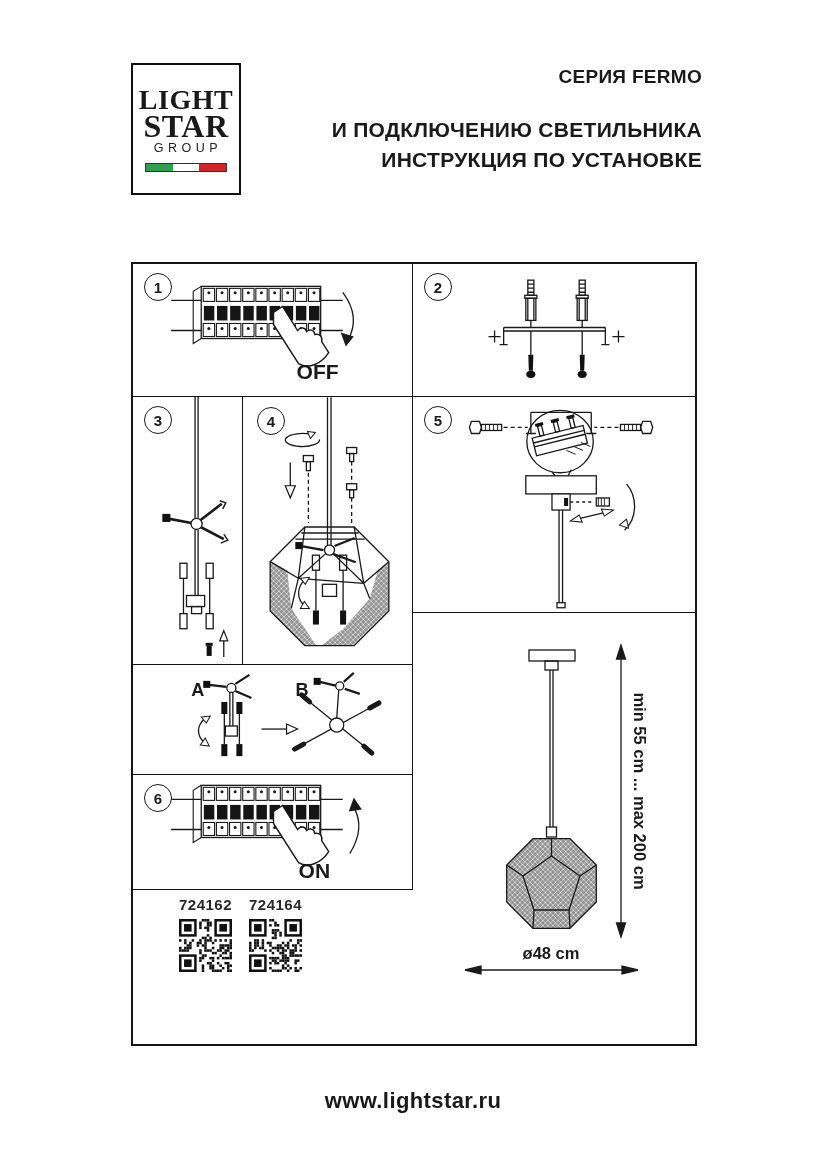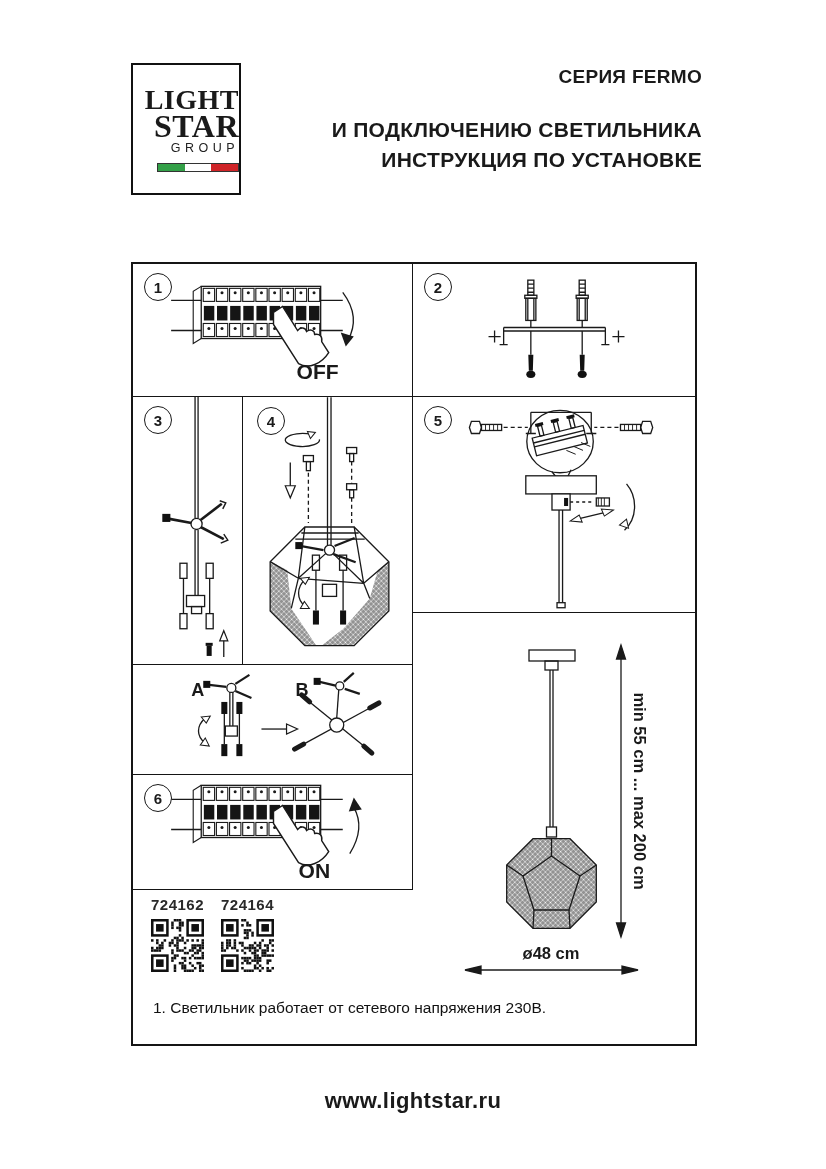--- a/index.html
+++ b/index.html
@@ -6,21 +6,21 @@
   body{
     width:826px;height:1169px;position:relative;background:#ffffff;
     font-family:"Liberation Sans", sans-serif;color:#1a1a1a;overflow:hidden;
   }
   svg{display:block;}
   .stroke{stroke:#1a1a1a;fill:none;stroke-width:1.3;}
   
   .logo-box{
     position:absolute;left:131px;top:63px;width:110px;height:132px;
     border:2px solid #111;box-sizing:border-box;display:flex;flex-direction:column;
-    align-items:flex-end;justify-content:center;padding-top:2px;
+    align-items:center;justify-content:center;padding-top:2px;
   }
   .logo-word1{font-family:"Liberation Serif",serif;font-weight:700;font-size:28px;line-height:.84;letter-spacing:.5px;}
   .logo-word2{font-family:"Liberation Serif",serif;font-weight:700;font-size:32px;line-height:.9;letter-spacing:.5px;}
   .logo-word3{font-size:12.5px;letter-spacing:4.5px;color:#222;padding-left:4px;}
   .logo-flag{width:82px;height:9px;margin-top:8px;display:flex;border:1px solid #333;box-sizing:border-box;}
   .logo-flag .seg{flex:1;}
   .title-block{position:absolute;right:124px;top:62px;text-align:right;font-weight:700;}
   .title-series{font-size:19px;line-height:30px;letter-spacing:.3px;}
   .title-articles{font-size:19px;line-height:30px;letter-spacing:.3px;}
   .title-main{font-size:21px;line-height:30px;letter-spacing:.3px;margin-top:23px;}
@@ -33,21 +33,21 @@
   .b-r{border-right:1.5px solid #151515;}
   .b-b{border-bottom:1.5px solid #151515;}
   .step-circle{
     position:absolute;left:11px;top:9px;width:26px;height:26px;border:1.6px solid #1a1a1a;
     border-radius:50%;display:flex;align-items:center;justify-content:center;
     font-size:15px;font-weight:700;background:#fff;z-index:2;
   }
   .panel svg{position:absolute;left:0;top:0;width:100%;height:100%;}
   
   .qr-area{position:absolute;left:0;top:626px;width:280px;height:112px;}
-  .qr-item{position:absolute;top:6px;width:70px;}
+  .qr-item{position:absolute;top:6px;width:70px;margin-left:28px;}
   .qr-label{font-size:15px;font-weight:700;color:#2a2a2a;letter-spacing:.5px;margin-bottom:6px;}
   
   .notes{position:absolute;left:20px;top:732px;width:530px;}
   .notes p{margin:0;font-size:15.5px;line-height:23px;color:#111;}
   
   .footer{position:absolute;left:0;top:1088px;width:100%;text-align:center;
     font-size:22px;font-weight:700;letter-spacing:.4px;}
 </style>
 </head>
 <body>
@@ -709,17 +709,16 @@
         <path d="M64,357 H213"></path>
         <polygon points="52,357 68,353 68,361" fill="#1a1a1a"></polygon>
         <polygon points="225,357 209,353 209,361" fill="#1a1a1a"></polygon>
       </g>
       <text transform="rotate(90 221 178)" x="221" y="178" text-anchor="middle" font-size="16.5" font-weight="700" fill="#1a1a1a">min 55 cm ... max 200 cm</text>
       <text x="138" y="346" text-anchor="middle" font-size="16.5" font-weight="700" fill="#1a1a1a">ø48 cm</text>
     </svg>
   </div>
 
   <div class="notes">
-    <p>1. Светильник работает от сетевого напряжения 230В.</p>
   </div>
 </div>
 
 <div class="footer">www.lightstar.ru</div>
 
 </body></html>

